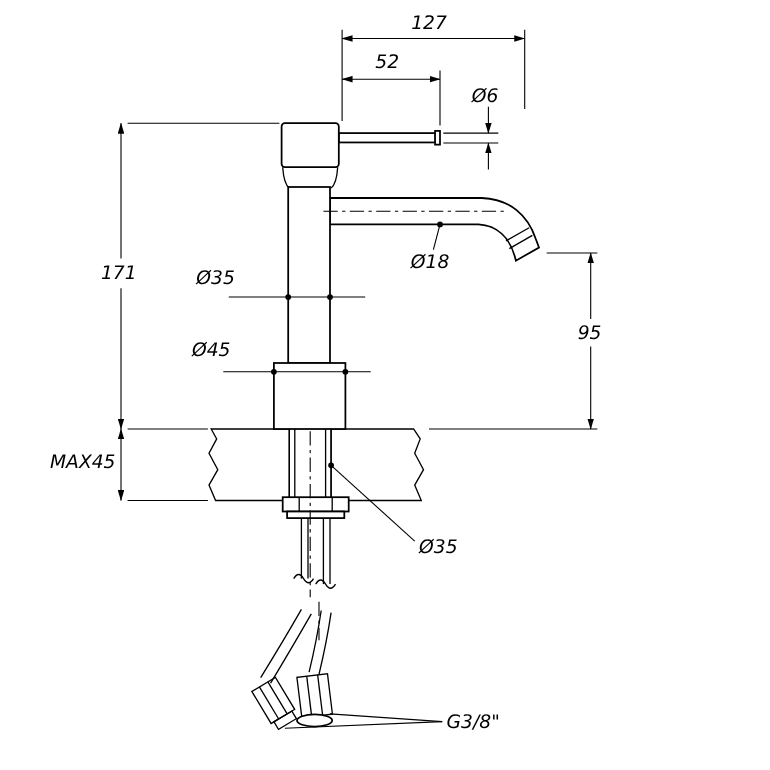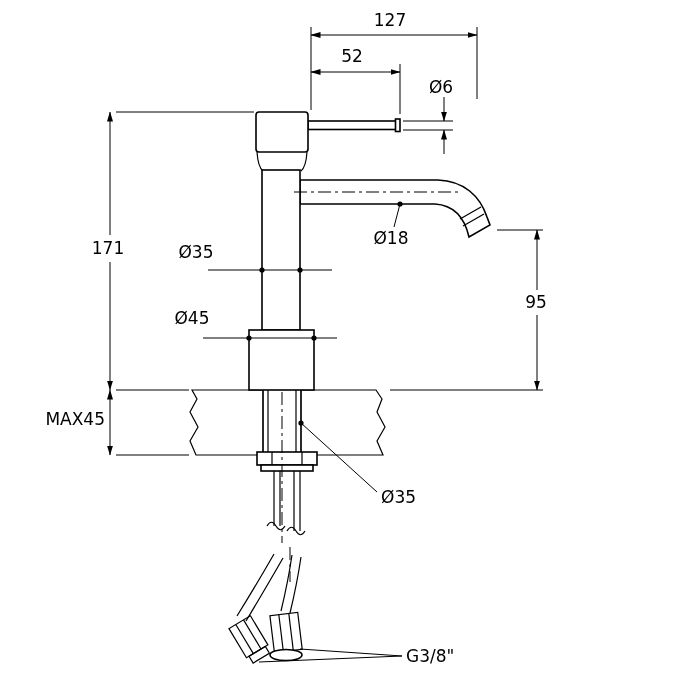--- a/index.html
+++ b/index.html
@@ -1,16 +1,16 @@
 <!DOCTYPE html>
 <html><head>
 <meta charset="utf-8">
 <style>
   html,body{margin:0;padding:0;background:#ffffff;}
-  .canvas{width:696px;height:700px;background:#ffffff;position:relative;overflow:hidden;}
+  .canvas{width:696px;height:700px;background:#ffffff;position:relative;overflow:hidden;font-style:italic;}
   svg{display:block;}
   text{font-family:"DejaVu Sans","Liberation Sans",sans-serif;font-size:17px;fill:#000;}
   .dim{stroke:#000;stroke-width:1;fill:none;}
   .outline{stroke:#000;stroke-width:1.6;fill:#ffffff;}
   .thin{stroke:#000;stroke-width:1.2;fill:none;}
   .cl{stroke:#000;stroke-width:1;fill:none;stroke-dasharray:13 4 3 4;}
   .dot{fill:#000;stroke:none;}
 </style>
 </head>
 <body>

